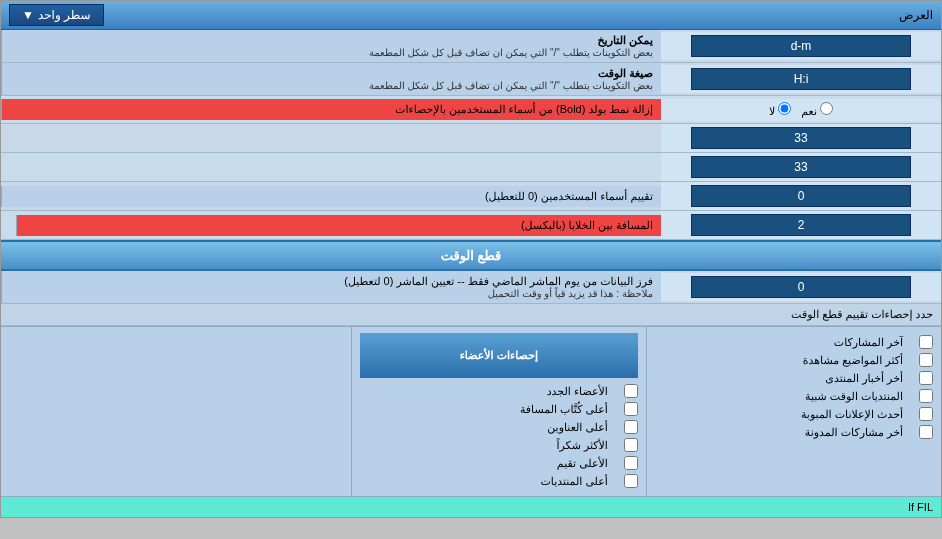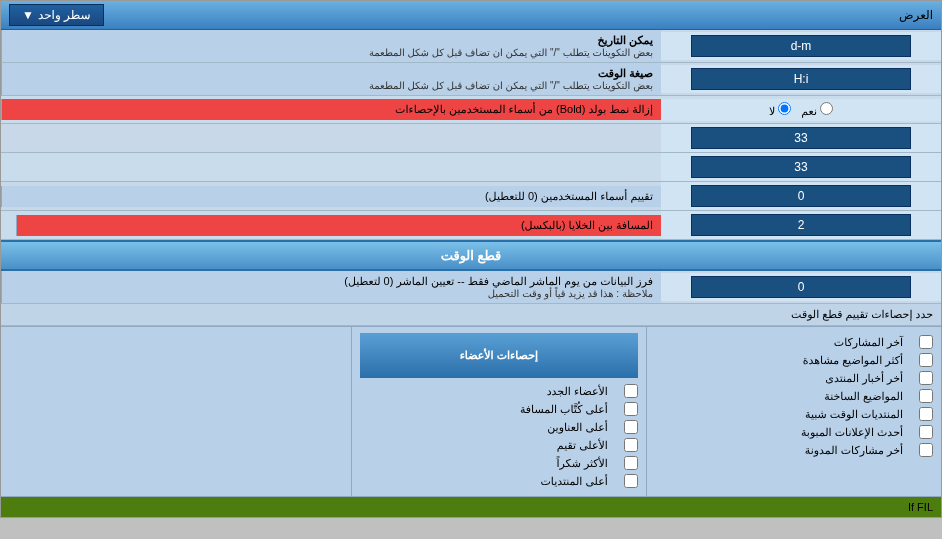--- a/index.html
+++ b/index.html
@@ -254,24 +254,20 @@
       <div class="stats-item">
         <input type="checkbox" style="">
         <span>أكثر المواضيع مشاهدة</span>
       </div>
       <div class="stats-item">
         <input type="checkbox" style="">
         <span>أخر أخبار المنتدى</span>
       </div>
       <div class="stats-item">
         <input type="checkbox" style="">
-        <span>المواضيع الساخنة</span>
-      </div>
-      <div class="stats-item">
-        <input type="checkbox" style="">
         <span>المنتديات الوقت شبية</span>
       </div>
       <div class="stats-item">
         <input type="checkbox" style="">
         <span>أحدث الإعلانات المبوبة</span>
       </div>
       <div class="stats-item">
         <input type="checkbox" style="">
         <span>أخر مشاركات المدونة</span>
       </div>
@@ -288,35 +284,35 @@
       <div class="stats-item">
         <input type="checkbox" style="">
         <span>أعلى كُتَّاب المسافة</span>
       </div>
       <div class="stats-item">
         <input type="checkbox" style="">
         <span>أعلى العناوين</span>
       </div>
       <div class="stats-item">
         <input type="checkbox" style="">
+        <span>الأكثر شكراً</span>
+      </div>
+      <div class="stats-item">
+        <input type="checkbox" style="">
         <span>الأعلى تقيم</span>
       </div>
       <div class="stats-item">
         <input type="checkbox" style="">
-        <span>الأكثر شكراً</span>
-      </div>
-      <div class="stats-item">
-        <input type="checkbox" style="">
         <span>أعلى المنتديات</span>
       </div>
     </div>
 
     <div class="col-divider"></div>
 
     <div class="stats-col" style="flex:1.2;">
     </div>
   </div>
 
-  <div style="padding:4px 8px; font-size:11px; background:#4d7c0f; border-top:1px solid #90a8c0;">
+  <div style="padding:4px 8px; font-size:11px; background:#5eead4; border-top:1px solid #90a8c0;">
     <span>If FIL</span>
   </div>
 
 </div>
 
 </body></html>

